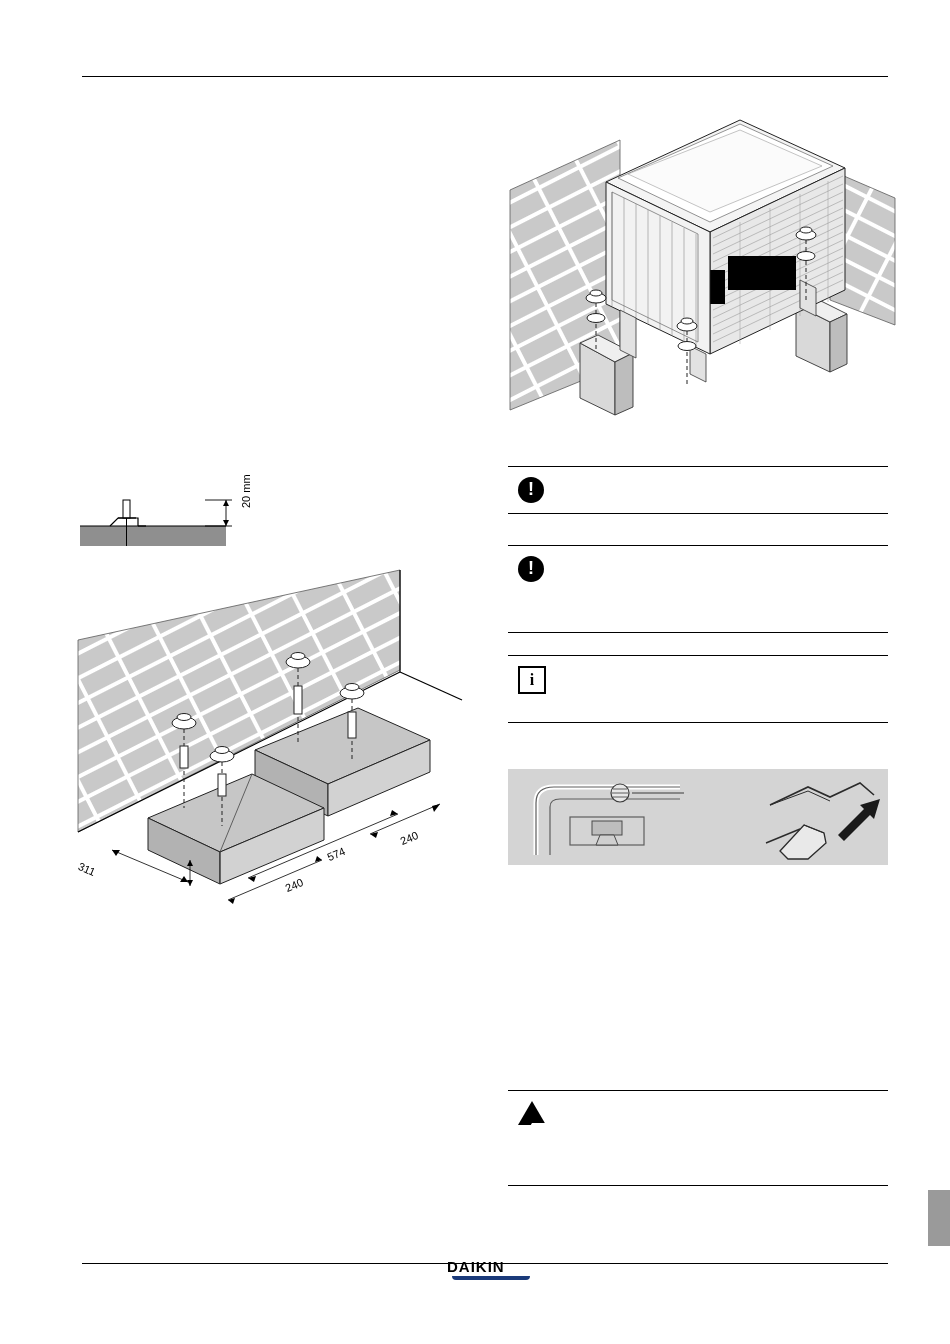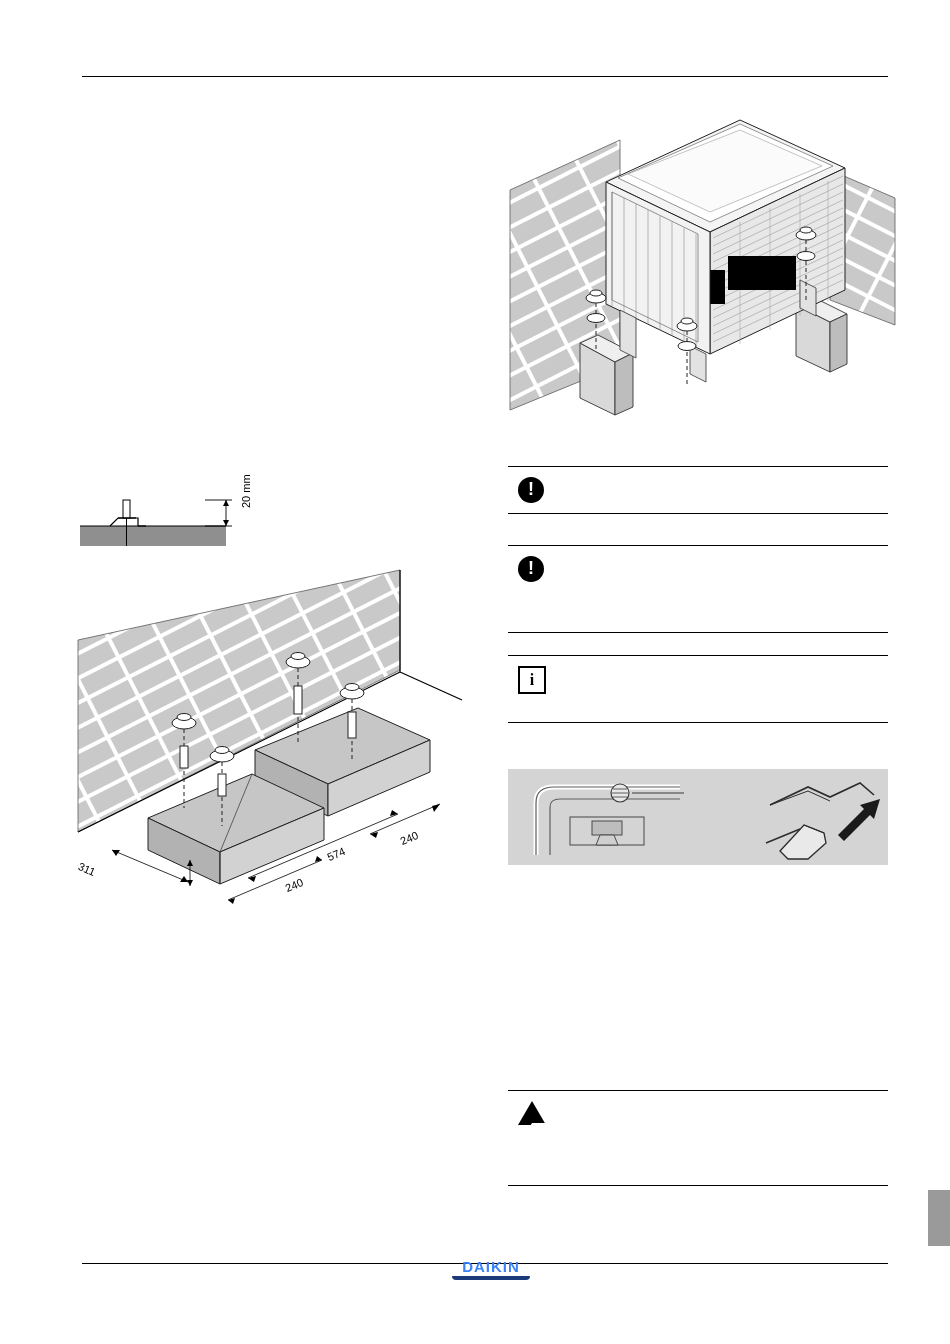--- a/index.html
+++ b/index.html
@@ -27,25 +27,24 @@
   }
   .header-rule { left: 82px; top: 76px; width: 806px; }
   .footer-rule { left: 82px; top: 1263px; width: 806px; }
 
   
   .footer-logo {
     position: absolute;
     left: 447px;
     top: 1258px;
     width: 88px;
-    text-align: center;
     font-size: 15px;
     font-weight: bold;
     letter-spacing: 1px;
-    color: #3b82f6;
+    color: #000000;
     font-family: "Liberation Sans", sans-serif;
   }
   .footer-logo .swoosh {
     display: block;
     width: 78px;
     height: 4px;
     margin: 1px auto 0 auto;
     background: #1a3a7a;
     border-radius: 0 0 40px 40px;
   }

